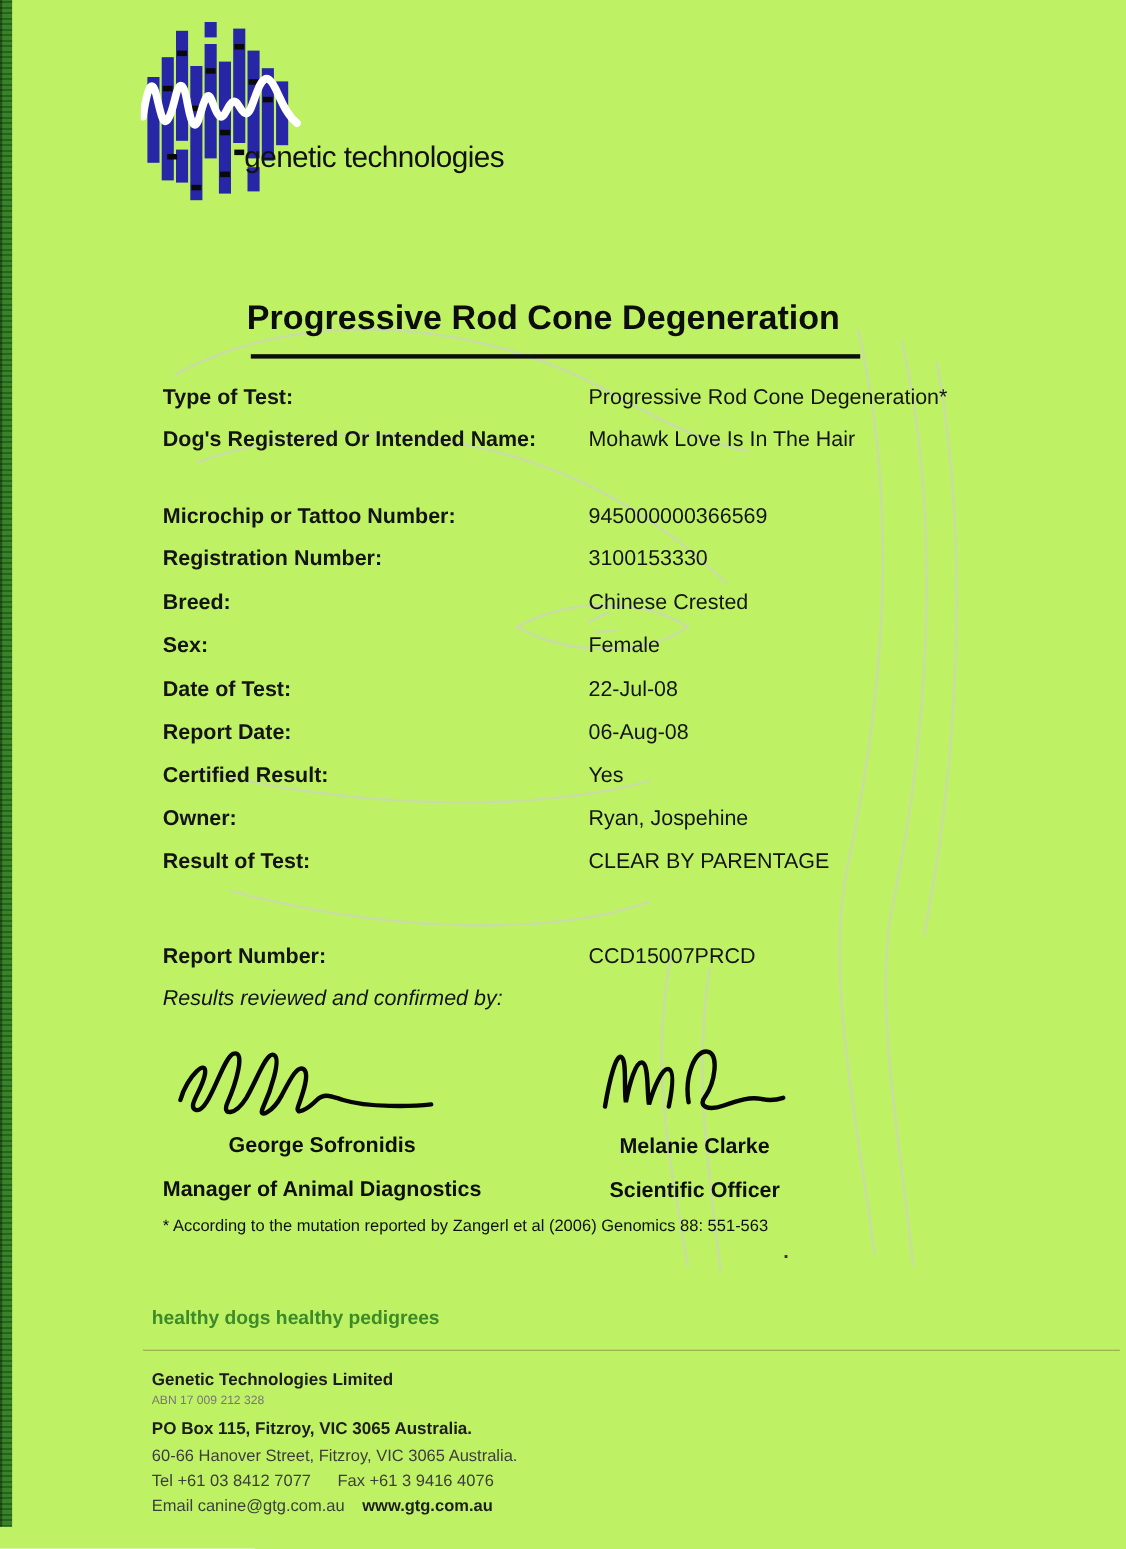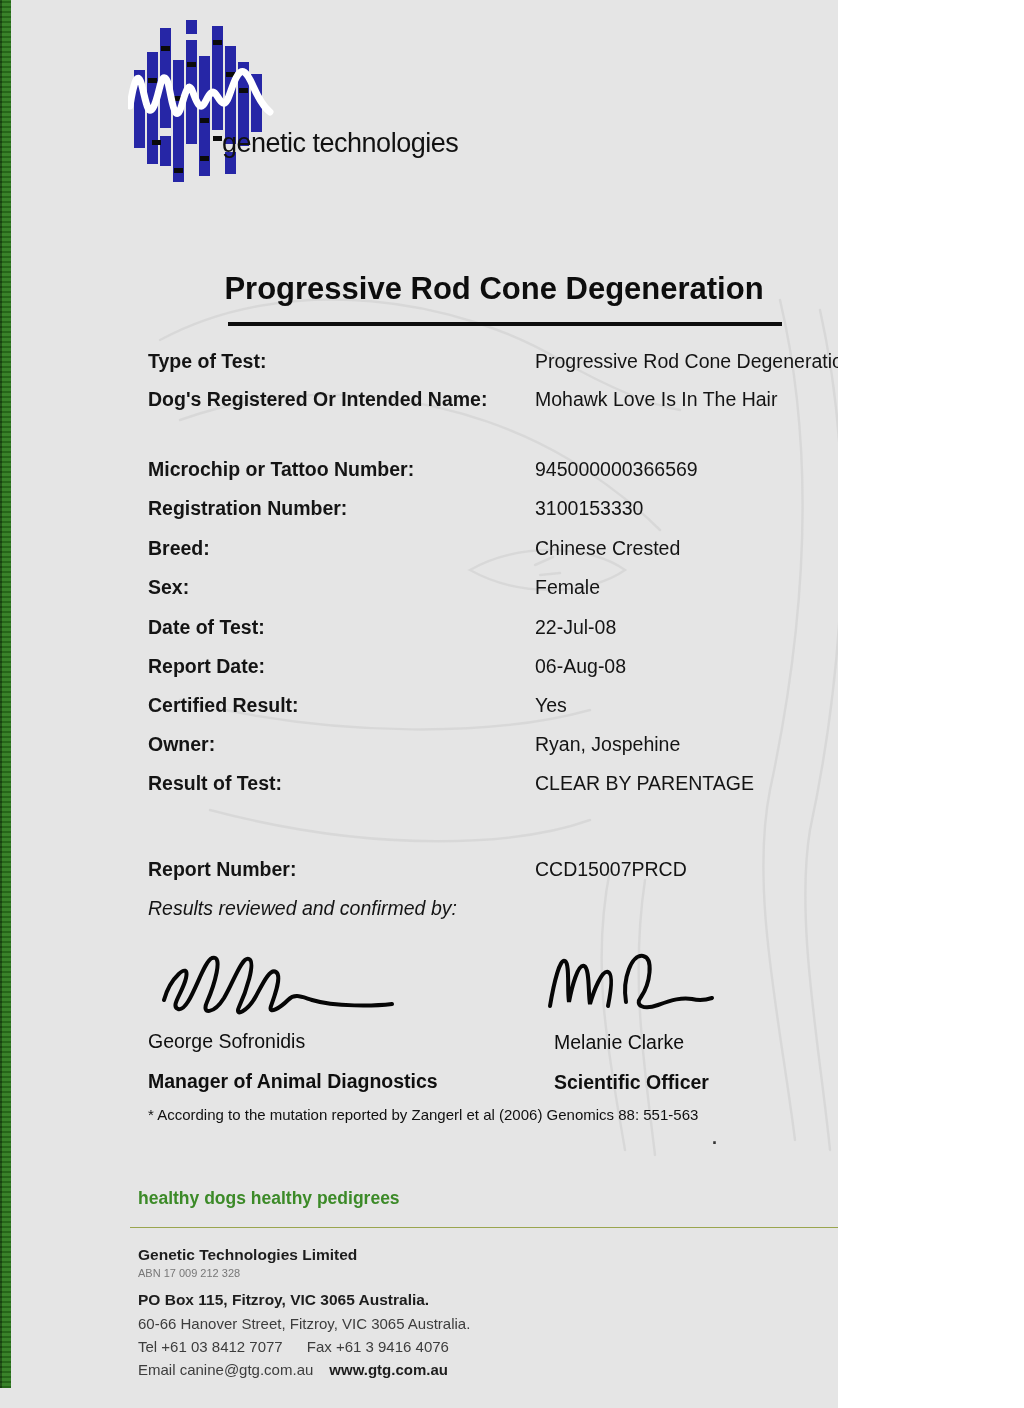--- a/index.html
+++ b/index.html
@@ -6,22 +6,22 @@
     --stripe-green:#2e7b1e;
     --tagline-green:#3c8a28;
     --rule-olive:#9aa54e;
     --logo-blue:#2626a6;
   }
   *{margin:0;padding:0;box-sizing:border-box;}
   html,body{background:#ffffff;}
   body{font-family:"Liberation Sans", sans-serif;}
   .page{
     position:relative;
-    width:838px;height:1408px;
-    background:#e5e5e5;
+    width:1024px;height:1408px;
+    background:#bef264;
     overflow:hidden;
   }
   .green-stripe{
     position:absolute;left:0;top:0;width:11px;height:1388px;
     background:var(--stripe-green);
     background-image:repeating-linear-gradient(0deg, rgba(0,0,0,.18) 0 2px, rgba(255,255,255,.05) 2px 5px);
     box-shadow:inset 2px 0 0 rgba(0,0,0,.35);
   }
   .watermark{position:absolute;left:140px;top:270px;opacity:.55;pointer-events:none;}
   .logo-mark{position:absolute;left:128px;top:18px;}
@@ -49,21 +49,21 @@
   .row-0{top:5px;} .row-1{top:43px;} .row-2{top:113px;} .row-3{top:152px;}
   .row-4{top:192px;} .row-5{top:231px;} .row-6{top:271px;} .row-7{top:310px;}
   .row-8{top:349px;} .row-9{top:388px;} .row-10{top:427px;} .row-11{top:513px;}
   .review-intro{
     position:absolute;left:148px;top:897px;
     font-size:19.5px;font-style:italic;color:#141414;
   }
   .sig-left{position:absolute;left:150px;top:948px;}
   .sig-right{position:absolute;left:540px;top:944px;}
   .signatory{position:absolute;font-size:19.5px;color:#0f0f0f;}
-  .signatory .name{font-weight:normal;display:block;}
+  .signatory .name{font-weight:bold;display:block;text-align:center;}
   .signatory .role{font-weight:bold;display:block;margin-top:17px;}
   .signatory-left{left:148px;top:1030px;}
   .signatory-right{left:554px;top:1031px;}
   .footnote{
     position:absolute;left:148px;top:1106px;
     font-size:15px;color:#101010;
   }
   .stray-dot{position:absolute;left:712px;top:1128px;font-size:18px;font-weight:bold;color:#333;}
   .tagline{
     position:absolute;left:138px;top:1188px;

